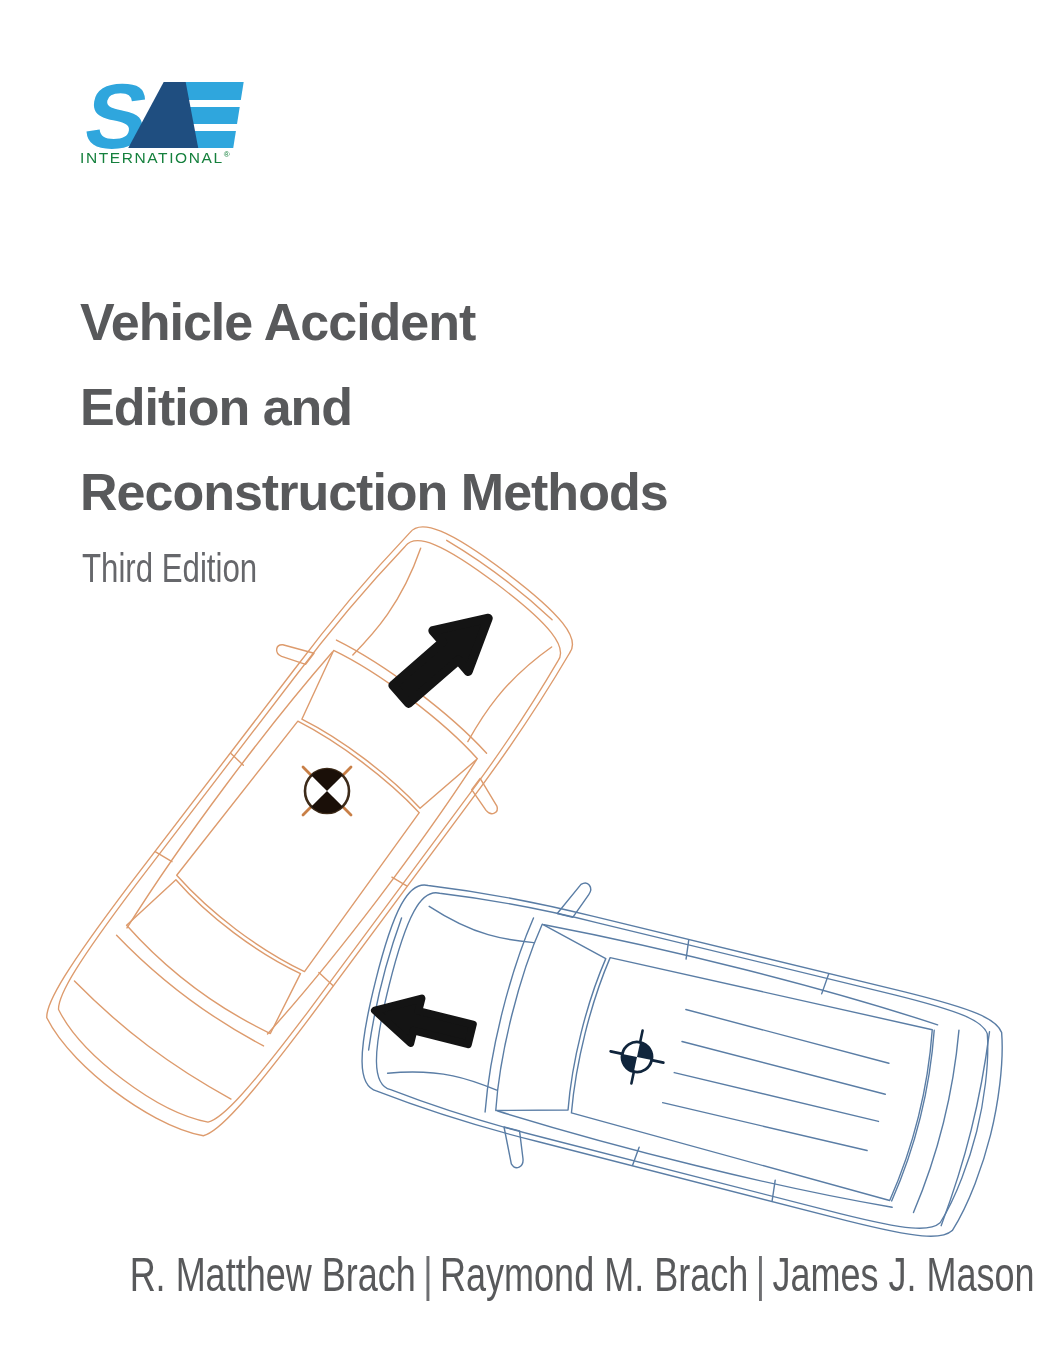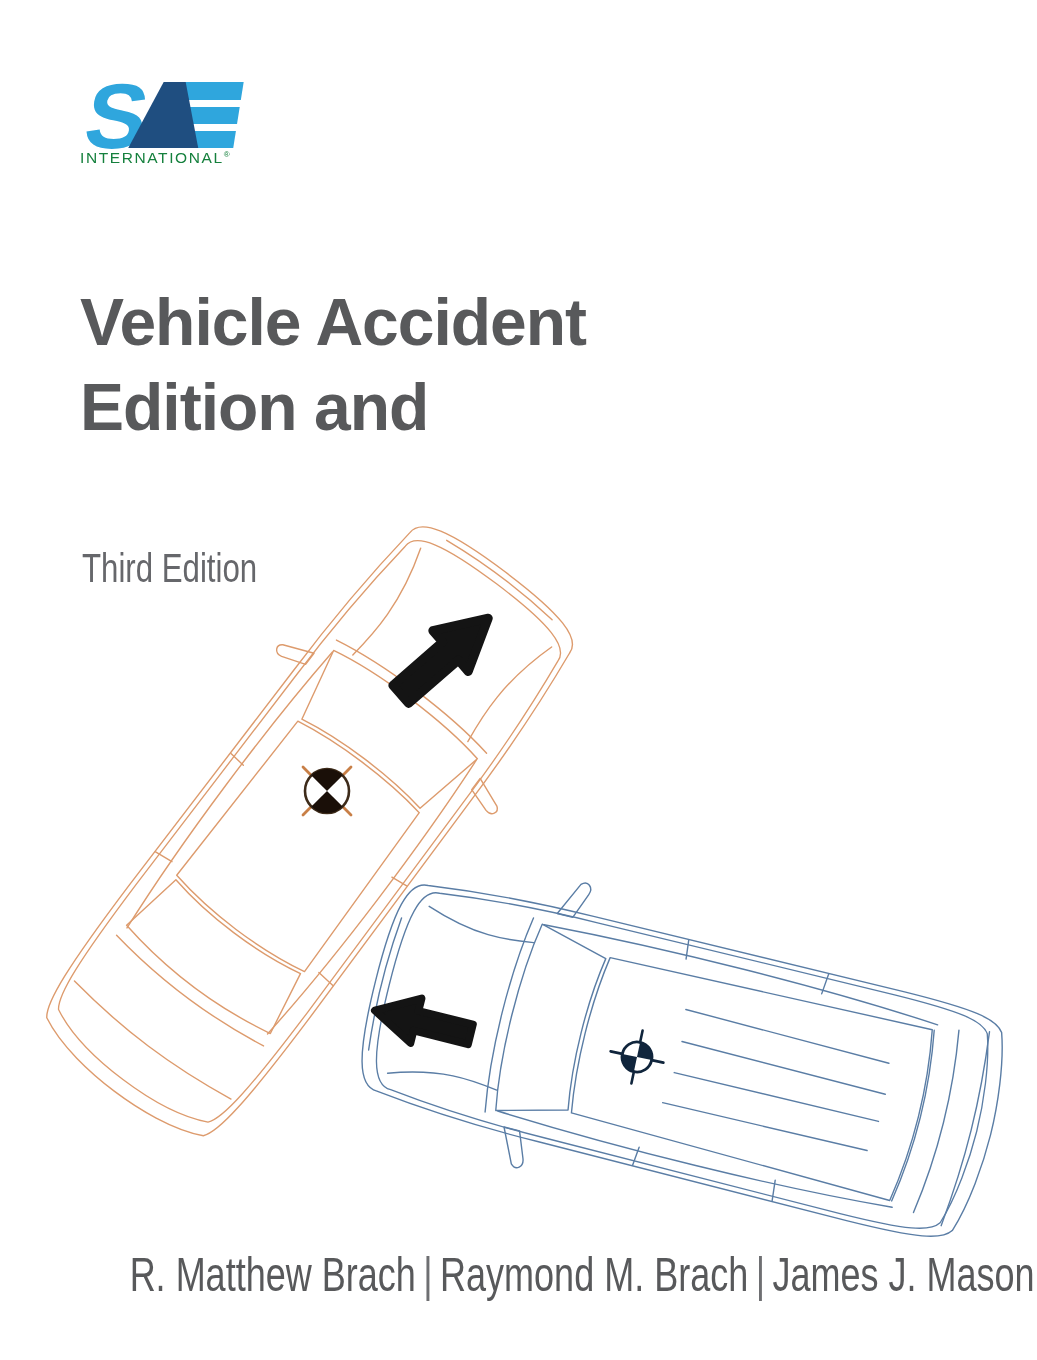--- a/index.html
+++ b/index.html
@@ -13,21 +13,21 @@
   .logo svg { display:block; }
   .logo-sub {
     position:absolute; left:2px; top:69px;
     font-size:15.5px; font-weight:normal; letter-spacing:1.6px;
     color:#15803d; white-space:nowrap;
   }
   .logo-sub sup { font-size:8px; letter-spacing:0; }
   
   .title {
     position:absolute; left:80px; top:280px; z-index:3;
-    font-size:66px; line-height:85px; font-weight:bold;
+    font-size:52px; line-height:85px; font-weight:bold;
     letter-spacing:-1px; color:#58595b; white-space:nowrap;
   }
   .edition {
     position:absolute; left:82px; top:546px; z-index:3;
     font-size:40px; font-weight:400; color:#66676b;
     transform:scaleX(0.78); transform-origin:left top; white-space:nowrap;
   }
   
   .authors {
     position:absolute; left:0; top:1247px; width:100%; z-index:3;
@@ -54,20 +54,21 @@
         </g>
         <polygon points="86,2 108,2 131,68 61,68" fill="#1f4e80"></polygon>
       </g>
     </svg>
     <div class="logo-sub"><span>INTERNATIONAL</span><sup>®</sup></div>
   </div>
 
   <div class="title">
     <div>Vehicle Accident</div>
     <div>Edition and</div>
+    <div>Reconstruction Methods</div>
   </div>
   <div class="edition">Third Edition</div>
 
   <svg class="art" viewBox="0 0 1037 1360">
 
     <g transform="translate(308,834) rotate(37)" fill="none" stroke="#dd9b6d" stroke-width="1.4" stroke-linejoin="round" stroke-linecap="round">
       <path d="M-100,-302C-100,-320 -70,-328 0,-328C70,-328 100,-320 100,-302C106,-250 110,-180 110,-120L112,150C112,250 108,292 98,304C70,318 30,322 0,322C-30,322 -70,318 -98,304C-108,292 -112,250 -112,150L-110,-120C-110,-180 -106,-250 -100,-302Z"></path>
       <path transform="scale(0.955)" d="M-100,-302C-100,-320 -70,-328 0,-328C70,-328 100,-320 100,-302C106,-250 110,-180 110,-120L112,150C112,250 108,292 98,304C70,318 30,322 0,322C-30,322 -70,318 -98,304C-108,292 -112,250 -112,150L-110,-120C-110,-180 -106,-250 -100,-302Z"></path>
 
       <path d="M-90,-162C-40,-172 40,-172 90,-162L74,-88C30,-96 -30,-96 -74,-88Z"></path>

